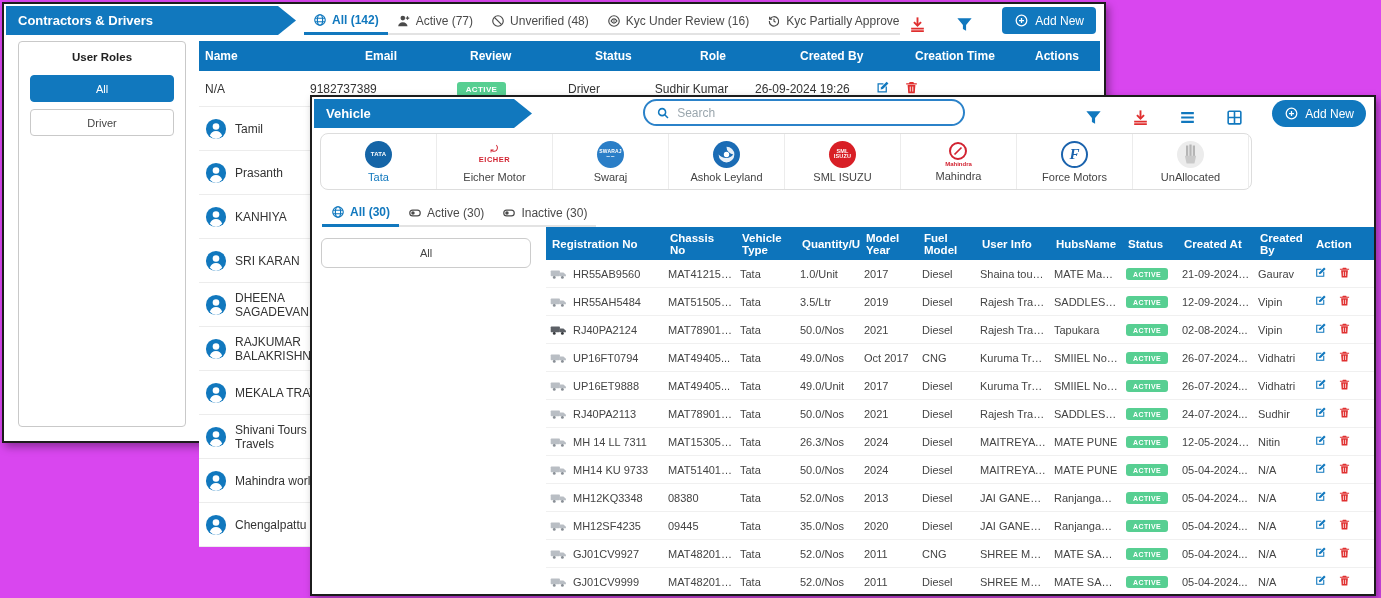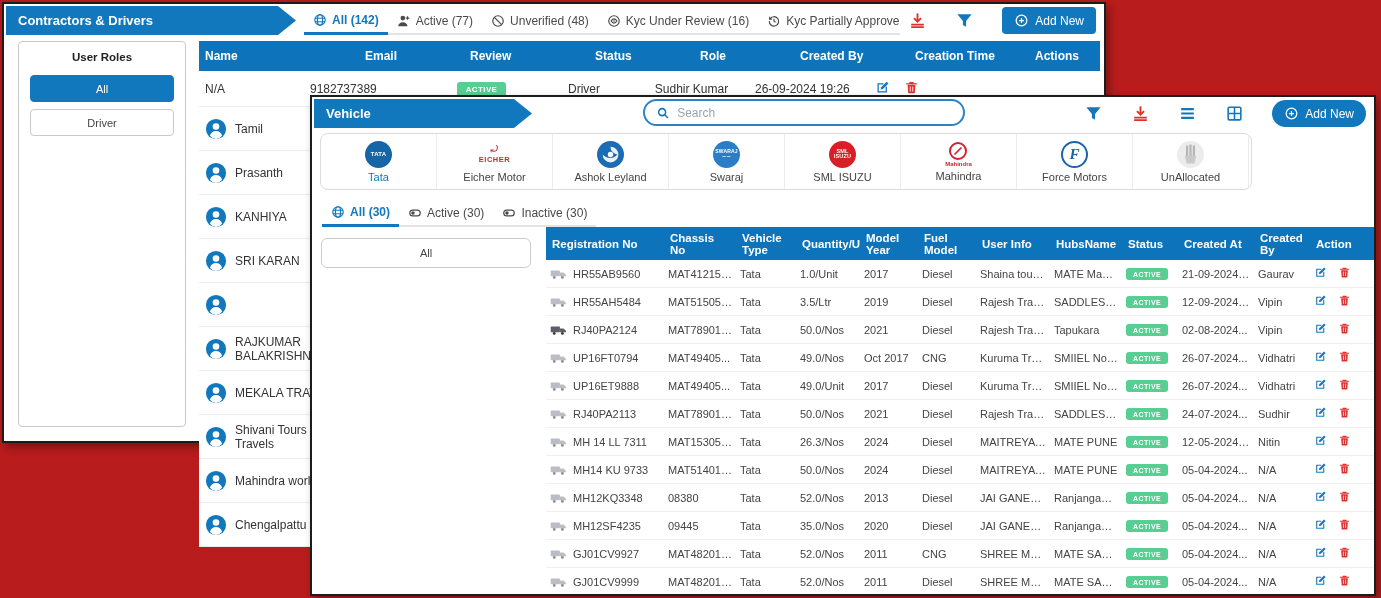--- a/index.html
+++ b/index.html
@@ -1,33 +1,33 @@
 <!DOCTYPE html>
 <html><head>
 <meta charset="utf-8">
 <style>
   * { margin:0; padding:0; box-sizing:border-box; }
   html,body { background:#fff; }
   body { font-family:"Liberation Sans", sans-serif; }
-  .canvas { position:relative; width:1381px; height:598px; overflow:hidden; background:#b91c1c; }
+  .canvas { position:relative; width:1381px; height:598px; overflow:hidden; background:#d946ef; }
 
   .win { position:absolute; background:#fff; border:2px solid #1c1c1c; box-shadow:3px 4px 8px rgba(0,0,0,.35); }
   .win.contractors { left:2px; top:2px; width:1104px; height:441px; }
   .win.vehicle { left:310px; top:95px; width:1066px; height:501px; overflow:hidden; }
 
   .win-head { display:flex; align-items:center; }
   .banner { background:#1178be; color:#fff; font-weight:bold; font-size:13px; padding:7px 14px 7px 12px; width:290px; margin:2px 0 0 2px; clip-path:polygon(0 0, calc(100% - 18px) 0, 100% 50%, calc(100% - 18px) 100%, 0 100%); flex:0 0 auto; }
   .banner.v { width:218px; }
 
   .tabs { display:flex; align-items:flex-end; margin-left:8px; flex:1 1 auto; overflow:hidden; }
   .tab { display:flex; align-items:center; gap:5px; padding:8px 9px 5px; font-size:12px; color:#4a4a4a; border-bottom:2px solid #e3e3e3; white-space:nowrap; cursor:pointer; }
   .tab .icon { width:14px; height:14px; }
   .tab.active { color:#1178be; font-weight:bold; border-bottom:3px solid #1178be; }
 
-  .head-actions { display:flex; align-items:center; gap:28px; margin-left:auto; padding:2px 8px 0 8px; flex:0 0 auto; }
+  .head-actions { display:flex; align-items:flex-end; gap:28px; margin-left:auto; padding:2px 8px 0 8px; flex:0 0 auto; }
   .tool { display:inline-flex; width:19px; height:19px; cursor:pointer; }
   .tool.red { color:#e02f2f; }
   .tool.blue { color:#1178be; }
   .icon svg { width:100%; height:100%; display:block; }
   .icon { display:inline-flex; }
 
   .addnew { display:inline-flex; align-items:center; gap:6px; background:#1178be; color:#fff; border:none; font-family:inherit; font-size:12px; padding:6px 12px; cursor:pointer; }
   .addnew.sq { border-radius:4px; }
   .addnew.pill { border-radius:15px; }
   .addnew .icon { width:15px; height:15px; color:#fff; }
@@ -256,20 +256,21 @@
             </div>
             <div class="crow" style="min-height:44px">
               <div class="ccell name" style="width:160px">
                 <span class="avatar icon">
                   <svg viewBox="0 0 24 24">
                     <circle cx="12" cy="12" r="11" fill="#1178be"></circle>
                     <circle cx="12" cy="9.3" r="3.6" fill="#fff"></circle>
                     <path d="M5.3 19.4c.9-3.5 3.6-5.3 6.7-5.3s5.8 1.8 6.7 5.3A10.9 10.9 0 0 1 12 23a10.9 10.9 0 0 1-6.7-3.6z" fill="#fff"></path>
                   </svg>
                 </span>
+                <span>DHEENA SAGADEVAN</span>
               </div>
             </div>
             <div class="crow" style="min-height:44px">
               <div class="ccell name" style="width:160px">
                 <span class="avatar icon">
                   <svg viewBox="0 0 24 24">
                     <circle cx="12" cy="12" r="11" fill="#1178be"></circle>
                     <circle cx="12" cy="9.3" r="3.6" fill="#fff"></circle>
                     <path d="M5.3 19.4c.9-3.5 3.6-5.3 6.7-5.3s5.8 1.8 6.7 5.3A10.9 10.9 0 0 1 12 23a10.9 10.9 0 0 1-6.7-3.6z" fill="#fff"></path>
                   </svg>
@@ -382,35 +383,35 @@
           <span class="blogo" style="background:#1565a7">
             <span class="lt">TATA</span>
           </span>
           <span class="brand-label">Tata</span>
         </div>
         <div class="brand">
           <span class="blogo-flat"><span style="font-size:9px">⤾</span>EICHER</span>
           <span class="brand-label">Eicher Motor</span>
         </div>
         <div class="brand">
+          <span class="blogo" style="background:#2a7ec7">
+            <span class="lt" style="font-size:5px">SWARAJ</span>
+            <span class="lt" style="font-size:5px">∽∽</span>
+          </span>
+          <span class="brand-label">Swaraj</span>
+        </div>
+        <div class="brand">
           <span class="blogo" style="background:#1b6cb5">
             <svg viewBox="0 0 24 24">
               <circle cx="12" cy="12" r="11" fill="#1b6cb5"></circle>
               <path d="M12 5a7 7 0 1 1-7 7 9 9 0 0 0 7 3 7.5 7.5 0 0 0 6-3A7 7 0 0 1 12 5z" fill="#fff" opacity=".9"></path>
               <circle cx="12" cy="12" r="2.4" fill="#fff"></circle>
             </svg>
           </span>
           <span class="brand-label">Ashok Leyland</span>
-        </div>
-        <div class="brand">
-          <span class="blogo" style="background:#2a7ec7">
-            <span class="lt" style="font-size:5px">SWARAJ</span>
-            <span class="lt" style="font-size:5px">∽∽</span>
-          </span>
-          <span class="brand-label">Swaraj</span>
         </div>
         <div class="brand">
           <span class="blogo" style="background:#d81f26">
             <span class="lt" style="font-size:5.5px">SML</span>
             <span class="lt" style="font-size:5.5px">ISUZU</span>
           </span>
           <span class="brand-label">SML ISUZU</span>
         </div>
         <div class="brand">
           <span style="display:flex;flex-direction:column;align-items:center">

